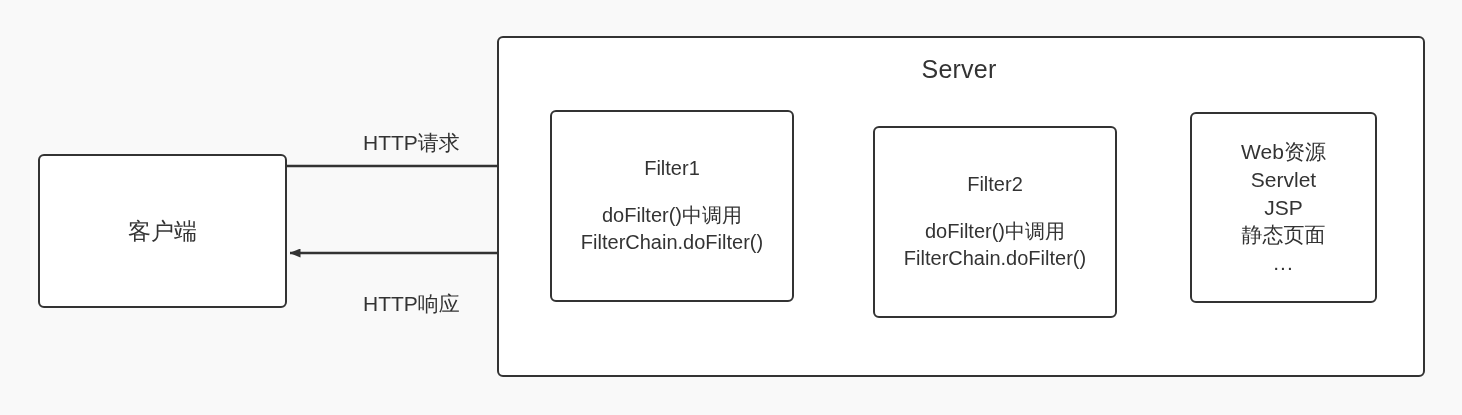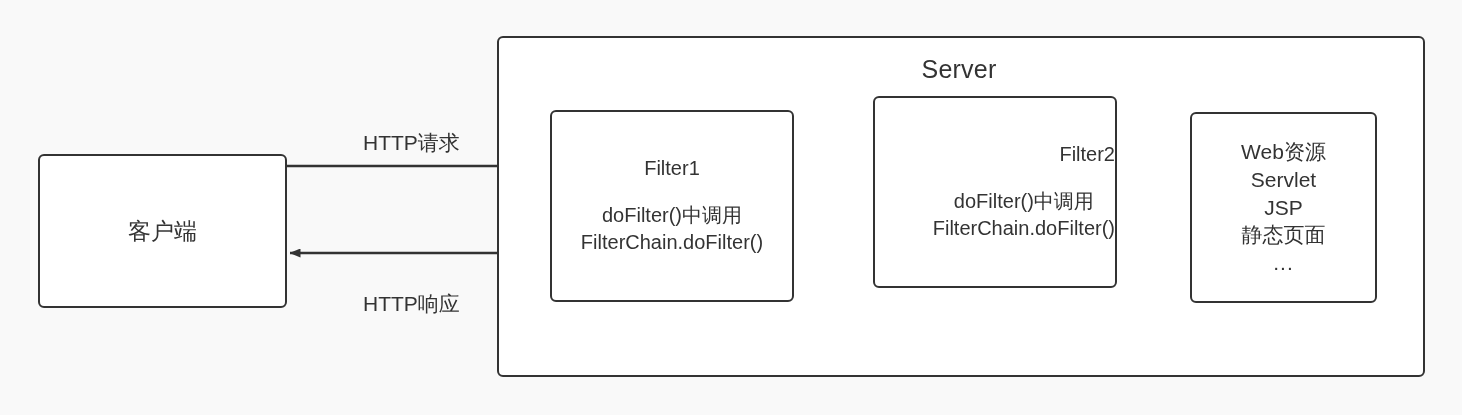--- a/index.html
+++ b/index.html
@@ -65,24 +65,23 @@
     margin-top: 24px;
   }
   .filter1-box {
     left: 550px;
     top: 110px;
     width: 244px;
     height: 192px;
   }
   .filter2-box {
     left: 873px;
-    top: 96px;
+    top: 126px;
     width: 244px;
     height: 192px;
-    align-items: flex-end;
   }
   .web-box {
     left: 1190px;
     top: 112px;
     width: 187px;
     height: 191px;
     font-size: 21px;
   }
   .filter-title {
     font-size: 20px;

